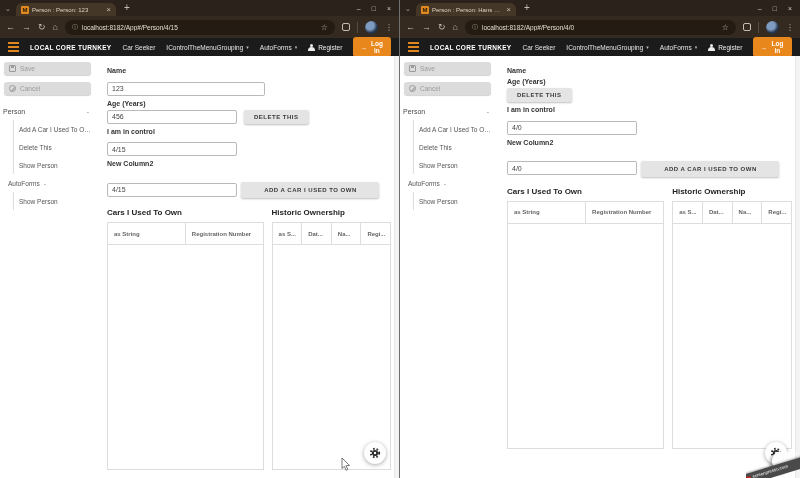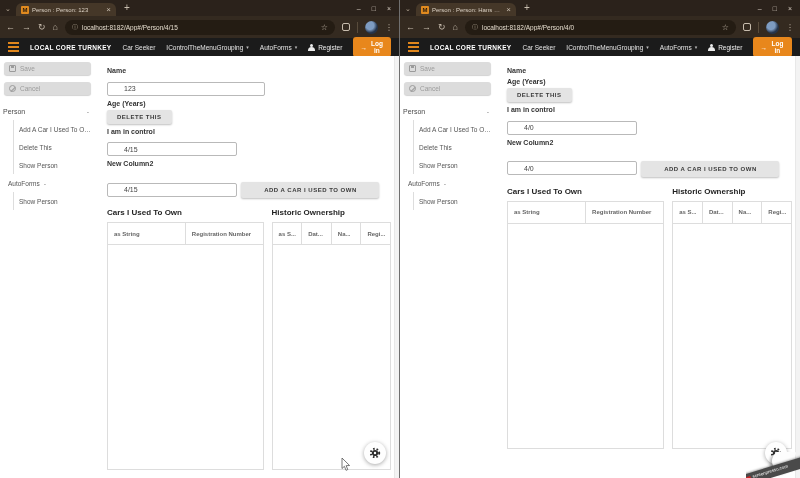--- a/index.html
+++ b/index.html
@@ -69,21 +69,21 @@
               font-size:7px; padding:6px 6px 5px 3px; cursor:pointer; }
   .sgroup-h.sub { justify-content:flex-start; gap:4px; padding-left:8px; font-size:6.5px; color:#555; }
   .sgroup-dash { color:#777; font-size:7px; }
   .sitems { border-left:1px solid #ddd; margin-left:13px; }
   .sitem { font-size:6.5px; color:#555; padding:5.5px 2px 5.5px 5px; white-space:nowrap; overflow:hidden;
            text-overflow:ellipsis; cursor:pointer; }
 
   .main { flex:1; padding:7px 8px 0 12px; position:relative; min-width:0; }
   .flabel { font-size:7px; font-weight:bold; color:#333; margin:4px 0 3px; }
   .finput { width:158px; height:14px; border:1px solid #b9b9b9; border-radius:2px; font-size:7px;
-            color:#444; padding:0 16px; font-family:"Liberation Sans", sans-serif; background:#fff; }
+            color:#444; padding:0 4px; font-family:"Liberation Sans", sans-serif; background:#fff; }
   .finput.short { width:130px; }
   .age-row { display:flex; align-items:center; gap:7px; }
   .num-wrap { width:130px; height:16px; border:2px solid #e6a33c; border-radius:2px; display:flex;
               align-items:center; background:#fff; }
   .num-wrap input { border:none; outline:none; flex:1; min-width:0; font-size:7px; color:#222;
                     padding:0 3px; font-family:"Liberation Sans", sans-serif; }
   .spinner { display:flex; flex-direction:column; gap:1px; padding-right:3px; }
   .spin-up { width:0; height:0; border-left:2.5px solid transparent; border-right:2.5px solid transparent;
              border-bottom:3px solid #777; }
   .spin-dn { width:0; height:0; border-left:2.5px solid transparent; border-right:2.5px solid transparent;
@@ -203,20 +203,21 @@
         </div>
         <div class="sitems">
           <div class="sitem">Show Person</div>
         </div>
       </div>
       <div class="main">
         <div class="flabel">Name</div>
         <input class="finput" type="text" value="123" style="">
         <div class="flabel">Age (Years)</div>
         <div class="age-row">
+          <input class="finput short" type="text" value="456" style="">
           <button class="gbtn">DELETE THIS</button>
         </div>
         <div class="flabel">I am in control</div>
         <input class="finput short" type="text" value="4/15" style="">
         <div class="flabel">New Column2</div>
         <input class="finput short" type="text" value="4/15" style="">
         <button class="gbtn add-btn">ADD A CAR I USED TO OWN</button>
         <div class="tables-row">
           <div class="tsec1">
             <div class="ttitle">Cars I Used To Own</div>

